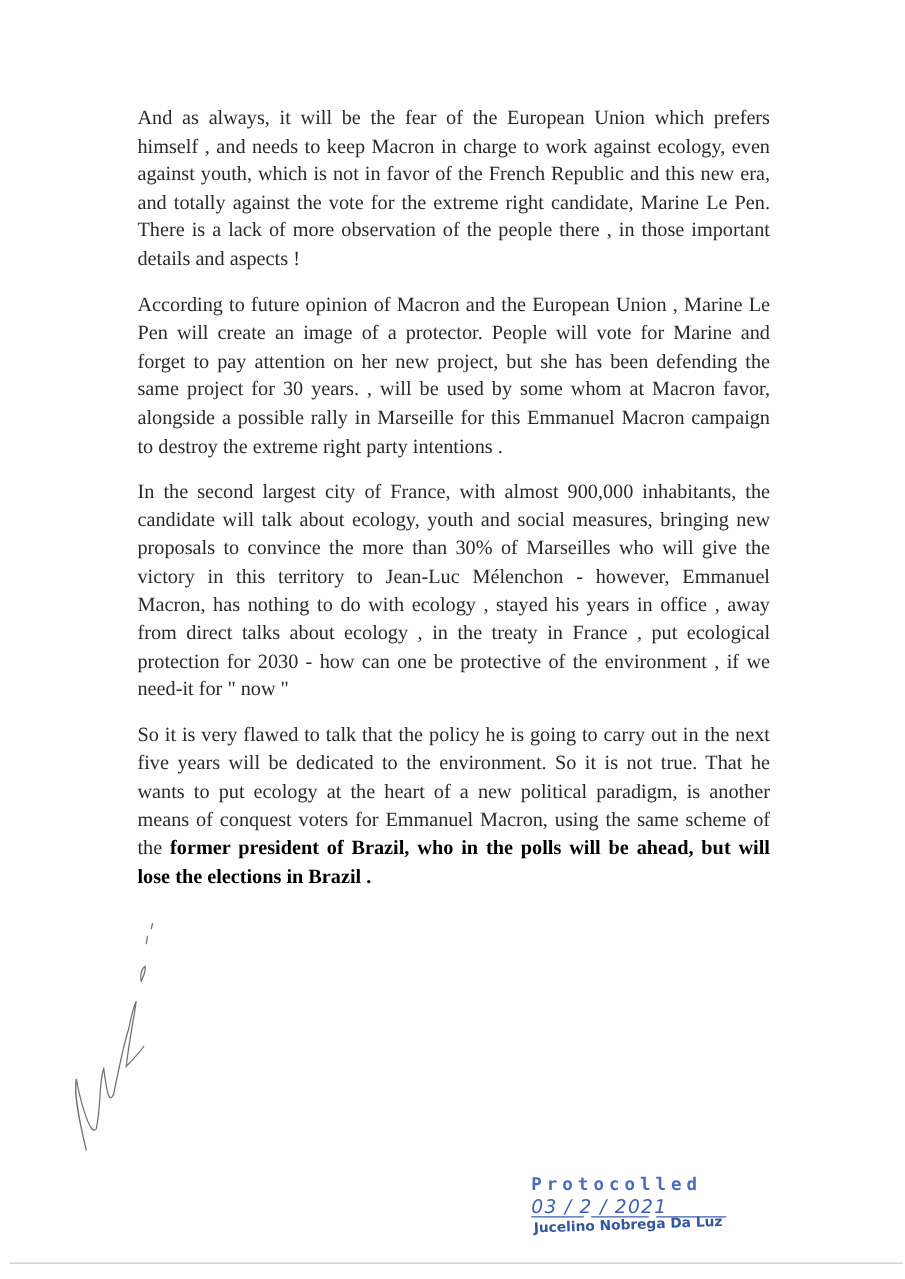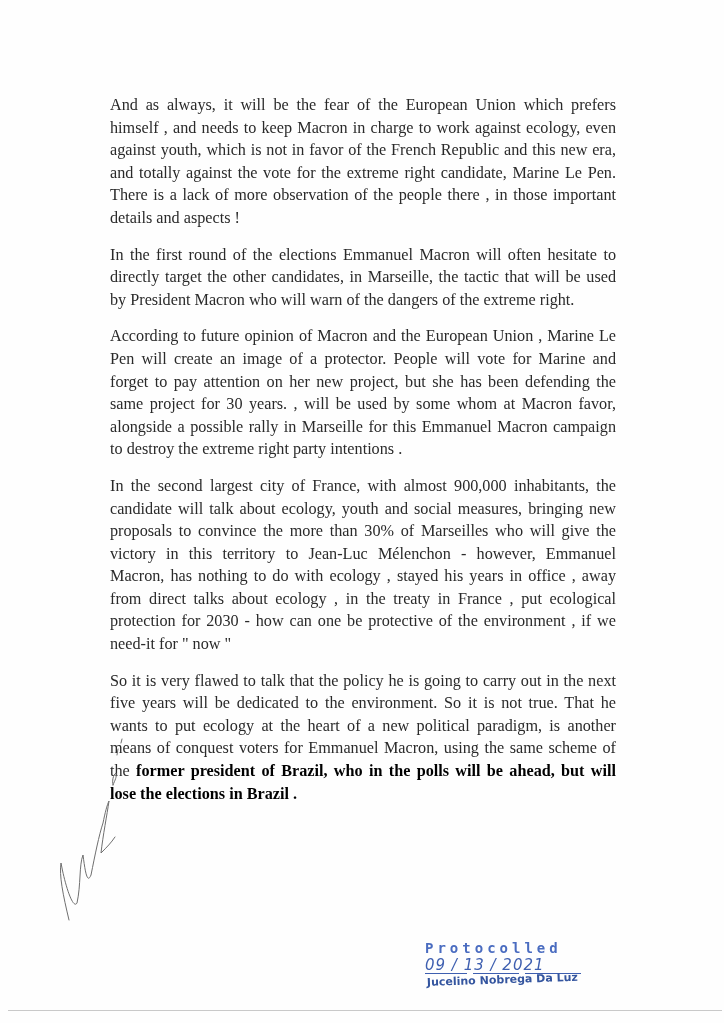--- a/index.html
+++ b/index.html
@@ -6,21 +6,21 @@
     body {
       width: 724px; height: 1023px; background: #ffffff; position: relative; overflow: hidden;
       font-family: "DejaVu Serif", "Liberation Serif", serif;
     }
     .page { position: absolute; left: 0; top: 0; width: 724px; height: 1023px; background: #fefefe; }
     .content {
       position: absolute; left: 110px; top: 83px; width: 506px;
       font-family: "Liberation Serif", "DejaVu Serif", serif;
       font-size: 16.2px; line-height: 22.6px; color: #2a2a2a;
     }
-    .para { margin: 11px 0 14px 0; text-align: justify; }
+    .para { margin: 0 0 14px 0; text-align: justify; }
     .bold { font-weight: bold; color: #000000; }
     .sig { position: absolute; left: 55px; top: 735px; width: 70px; height: 190px; }
     .stamp { position: absolute; left: 425px; top: 940px; width: 170px; height: 60px; color: #3a5aa8; text-align: center; }
     .stamp-title {
       position: absolute; left: 0; top: 0; font-family: "DejaVu Sans Mono", "Liberation Mono", monospace;
       font-size: 14px; font-weight: bold; letter-spacing: 4px; color: #4a6cc0;
     }
     .stamp-date {
       position: absolute; left: 0; top: 16px; font-family: "DejaVu Sans", sans-serif; font-style: italic;
       font-size: 15px; color: #3e5fb0; letter-spacing: 1px;
@@ -31,33 +31,32 @@
       font-size: 11px; font-weight: bold; color: #34559f; transform: rotate(-2deg); transform-origin: left;
     }
     .bottom-rule { position: absolute; left: 8px; top: 1010px; width: 714px; height: 1px; background: #c9c9c9; }
   </style>
 </head>
 <body>
 
 <div class="page">
   <div class="content">
     <p class="para">And as always, it will be the fear of the European Union  which prefers himself , and   needs to keep  Macron in charge  to work against ecology, even  against youth, which is not in favor of the French Republic and this new era, and totally against the vote for the extreme right candidate, Marine Le Pen.  There is a lack of more observation of the people there , in those important details  and  aspects  !</p>
-    <p class="para">In the first round of the elections Emmanuel Macron will often hesitate to directly target the other candidates, in Marseille, the tactic that will be used by President Macron who will warn of the dangers of the extreme right.</p>
     <p class="para">According to future opinion of Macron and the European Union , Marine Le Pen will create an image of a protector. People will vote for Marine and forget to pay attention on her new project, but she has been defending the same project for 30 years. , will be used by some whom at Macron favor, alongside a possible rally in Marseille for this Emmanuel Macron campaign to destroy  the extreme  right party intentions .</p>
     <p class="para">In the second largest city of France, with almost 900,000 inhabitants, the candidate will talk about ecology, youth and social measures, bringing new proposals to convince the more than 30% of Marseilles who will give the victory in this territory to Jean-Luc Mélenchon - however, Emmanuel Macron, has nothing to do with ecology , stayed his years in office , away from direct talks about ecology , in the treaty in France , put ecological protection for 2030 - how can one be protective of the environment , if we need-it  for  " now "</p>
     <p class="para"><span>So it is very flawed to talk that the policy he is  going to carry out in the next five years will be dedicated to the environment. So it is not true.  That he wants to put ecology at the heart of a new political paradigm, is another means of conquest  voters  for  Emmanuel Macron, using the same scheme of the </span><span class="bold">former president of Brazil, who in the polls will be ahead, but will lose the elections in Brazil .</span></p>
   </div>
 
   <svg class="sig" viewBox="0 0 70 190">
     <path d="M14 185 C 8 160, 4 140, 6 128 C 10 150, 18 175, 22 168 C 26 150, 24 130, 28 120 C 30 135, 32 150, 36 140 C 40 120, 44 100, 48 88 C 50 78, 52 70, 54 66 C 52 80, 48 100, 46 118 C 52 112, 56 108, 60 102 M58 50 C 60 45, 62 42, 61 38 C 58 40, 57 46, 58 50 M62 20 L63 14 M66 8 L67 4" fill="none" stroke="#6f6f6f" stroke-width="1" stroke-linecap="round"></path>
   </svg>
 
   <div class="stamp">
     <div class="stamp-title">Protocolled</div>
-    <div class="stamp-date">09 / 13 / 2021</div>
+    <div class="stamp-date">03 / 2 / 2021</div>
     <div class="stamp-line" style="left:0; width:42px;"></div>
     <div class="stamp-line" style="left:48px; width:46px;"></div>
     <div class="stamp-line" style="left:100px; width:56px;"></div>
     <div class="stamp-name">Jucelino Nobrega Da Luz</div>
   </div>
 
   <div class="bottom-rule"></div>
 </div>
 
 </body></html>

